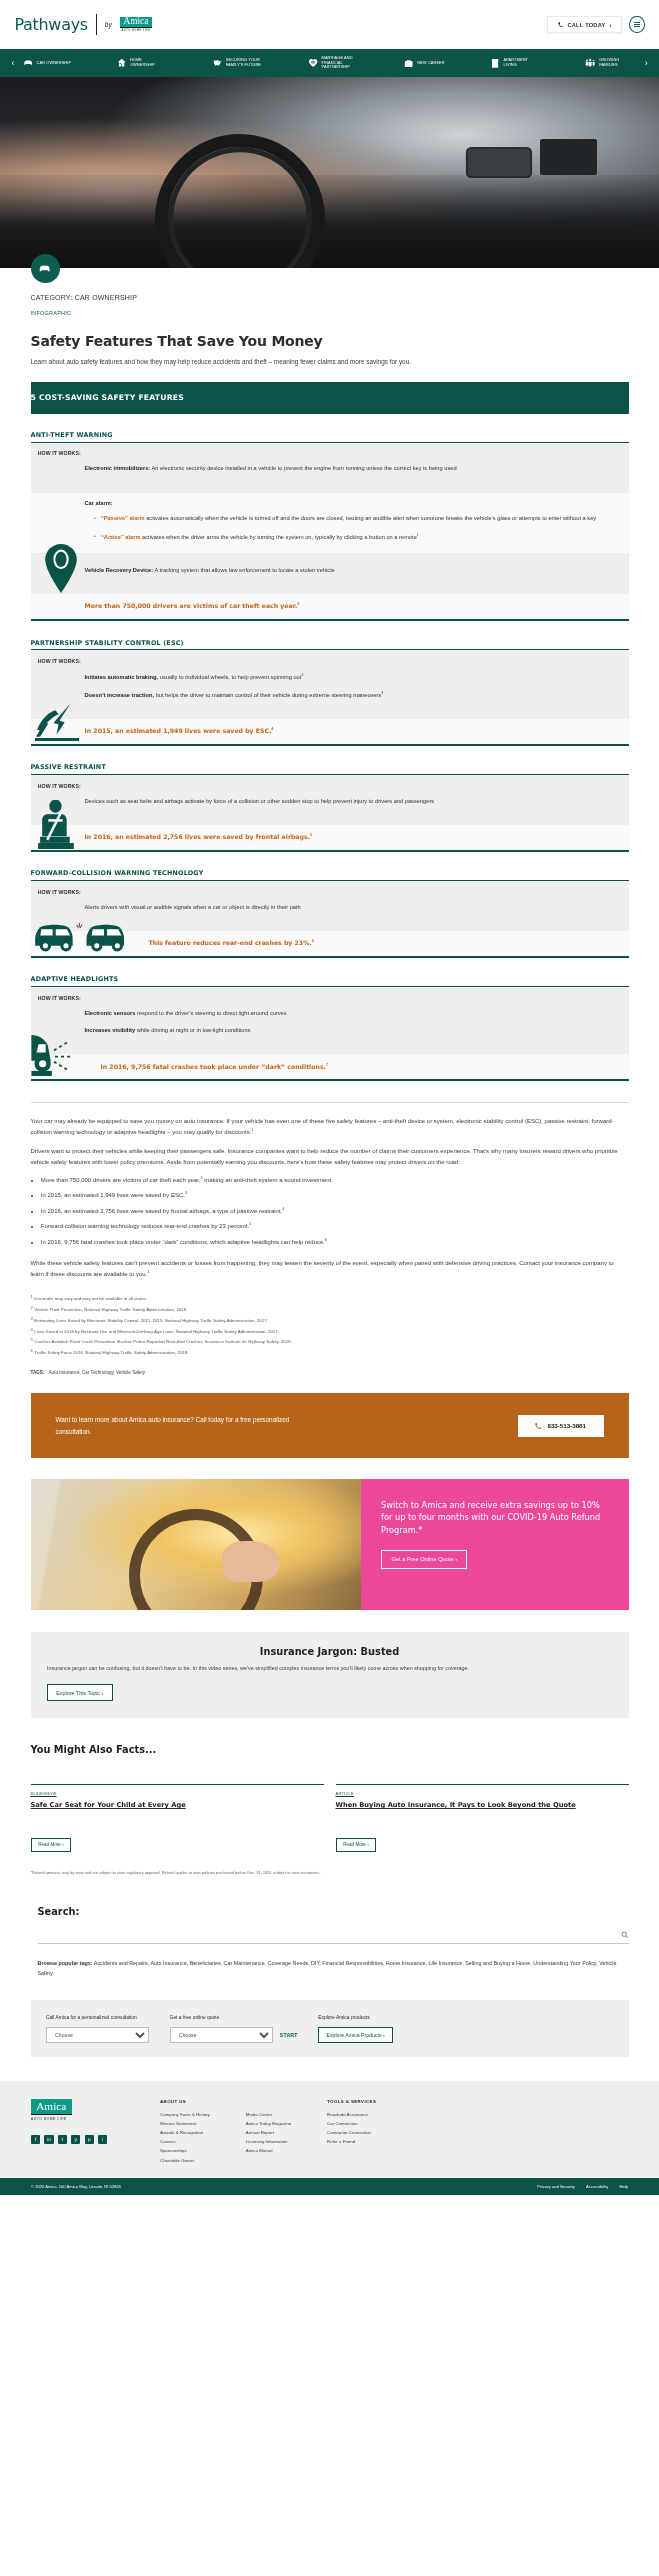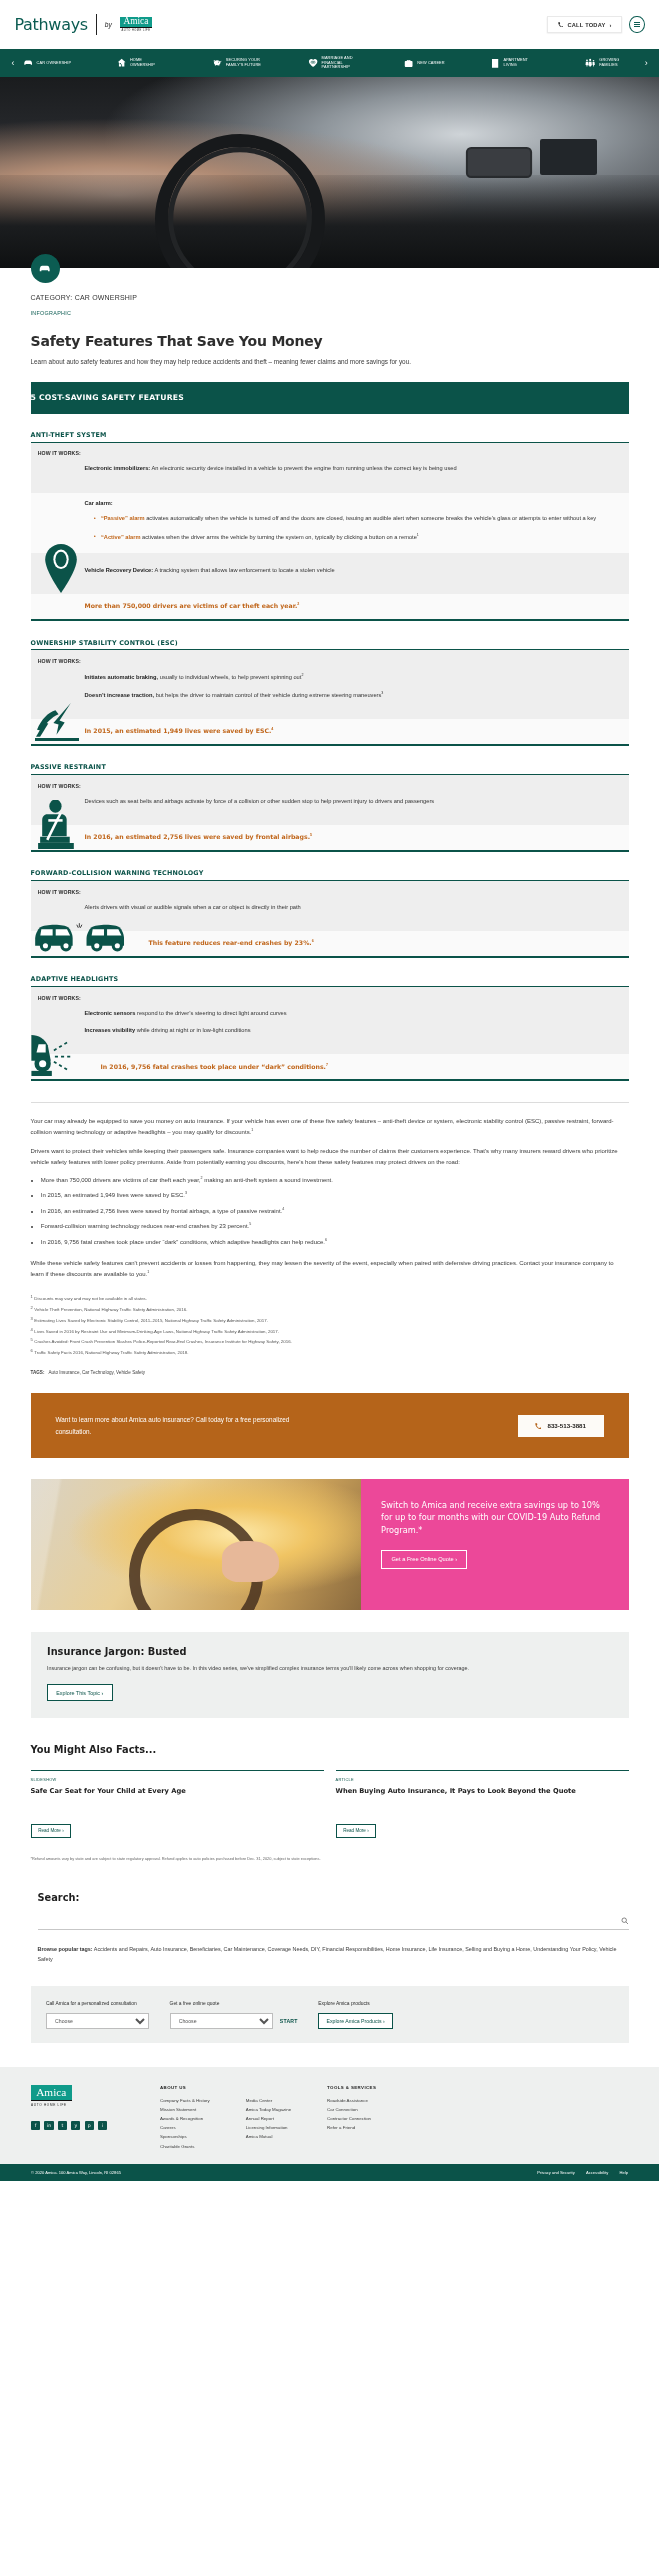--- a/index.html
+++ b/index.html
@@ -111,29 +111,29 @@
   .promo .img .wheel2 { position:absolute; left:98px; top:30px; width:134px; height:134px; border-radius:50%;
      border:11.3px solid rgba(70,48,30,.85); }
   .promo .img .hand { position:absolute; left:191px; top:62px; width:57px; height:41px; background:#e7b899; border-radius:40% 50% 40% 30%; }
   .promo .img:after { content:""; position:absolute; inset:0; background:linear-gradient(100deg, rgba(255,255,255,.22) 0 8%, rgba(255,255,255,0) 9%); }
   .promo .panel { flex:1; background:#ec4899; color:#fff; padding:19.6px 20.6px; }
   .promo .panel p { font-size:8.2px; line-height:1.55; font-family:"DejaVu Sans", sans-serif; }
   .promo .panel .btn { margin-top:13.4px; display:inline-block; border:0.8px solid #fff; padding:5.2px 9.3px; font-size:5.7px; cursor:pointer; }
 
   
   .jargon { margin-top:21.6px; background:#eef0ef; padding:14.4px 16.5px 16.5px 16.5px; }
-  .jargon h2 { font-size:9.8px; color:#1f1f1f; font-family:"DejaVu Sans", sans-serif; }
+  .jargon h2 { font-size:9.8px; color:#1f1f1f; font-family:"DejaVu Sans", sans-serif;text-align:center; }
   .jargon p { font-size:5.4px; line-height:1.8; color:#3b3b3b; margin-top:7.2px; max-width:541px; }
   .jargon .btn { margin-top:10.3px; display:inline-block; border:0.8px solid #0b5349; color:#0b5349; font-size:5.4px;
     padding:4.6px 8.2px; background:#fff; cursor:pointer; }
 
   
   .yml { margin-top:26px; }
   .yml h2 { font-size:9.8px; color:#1f1f1f; font-family:"DejaVu Sans", sans-serif; }
-  .cards { display:flex; gap:12px; margin-top:15px; }
+  .cards { display:flex; gap:12px; margin-top:29px;text-decoration:underline; }
   .card { flex:1; border-top:1.3px solid #0b5349; padding-top:6.2px; }
   .card .ct { font-size:3.9px; color:#0b5349; letter-spacing:0.3px; }
   .card h4 { font-size:6.7px; line-height:1.45; color:#222; margin-top:5.2px; min-height:29px; font-family:"DejaVu Sans", sans-serif; }
   .card .btn { display:inline-block; border:0.8px solid #0b5349; color:#0b5349; font-size:4.6px; padding:3.6px 6.7px; margin-top:7.2px; cursor:pointer; }
   .disclaimer { margin-top:18.5px; font-size:3.9px; color:#666; line-height:1.7; }
 
   
   .search-sec { margin-top:29px;margin-left:7px; }
   .search-sec h2 { font-size:9.8px; color:#1f1f1f; font-family:"DejaVu Sans", sans-serif; }
   .search-line { margin-top:9.3px; border-bottom:0.5px solid #c7c7c7; height:17.5px; display:flex; align-items:center; }
@@ -293,21 +293,21 @@
     </div>
     <div class="cat-label">CATEGORY: CAR OWNERSHIP</div>
     <div class="kicker">INFOGRAPHIC</div>
     <h1 class="title">Safety Features That Save You Money</h1>
     <div class="dek">Learn about auto safety features and how they may help reduce accidents and theft – meaning fewer claims and more savings for you.</div>
 
     <div class="info">
       <div class="info-header">5 COST-SAVING SAFETY FEATURES</div>
 
       <div class="feature">
-        <h3>ANTI-THEFT SYSTEM</h3>
+        <h3>ANTI-THEFT WARNING</h3>
         <div class="rule"></div>
         <div class="body">
           <div class="how">HOW IT WORKS:</div>
           <div class="rows">
             <p><b>Electronic immobilizers:</b><span> An electronic security device installed in a vehicle to prevent the engine from running unless the correct key is being used</span></p>
           </div>
         </div>
         <div style="background:#fafafa; padding:7.2px 21.6px 2.1px 54px;">
           <p style="font-size:5.7px;font-weight:bold;color:#222;">Car alarm:</p>
           <ul style="margin-top:8.2px;">
@@ -329,21 +329,21 @@
             </div>
           </div>
           <div class="stat">
             <span>More than 750,000 drivers are victims of car theft each year.</span><sup class="hl">2</sup>
           </div>
         </div>
         <div class="foot-rule"></div>
       </div>
 
       <div class="feature">
-        <h3>OWNERSHIP STABILITY CONTROL (ESC)</h3>
+        <h3>PARTNERSHIP STABILITY CONTROL (ESC)</h3>
         <div class="rule"></div>
         <div style="position:relative;">
           <div class="ficon" style="bottom:1px;left:4.1px;">
             <svg width="44" height="42" viewBox="0 0 86 82">
                 <g fill="#0b5349">
                   <path d="M70 6 48 40l10 4-16 24 4-20-10-3L70 6z"></path>
                   <path d="M4 58c8-20 22-34 36-38l6 8c-14 6-26 18-32 32l-10-2z"></path>
                   <path d="M0 74h86v6H0z"></path>
                   <path d="M18 44 2 72h8l16-26-8-2z"></path>
                 </g>

